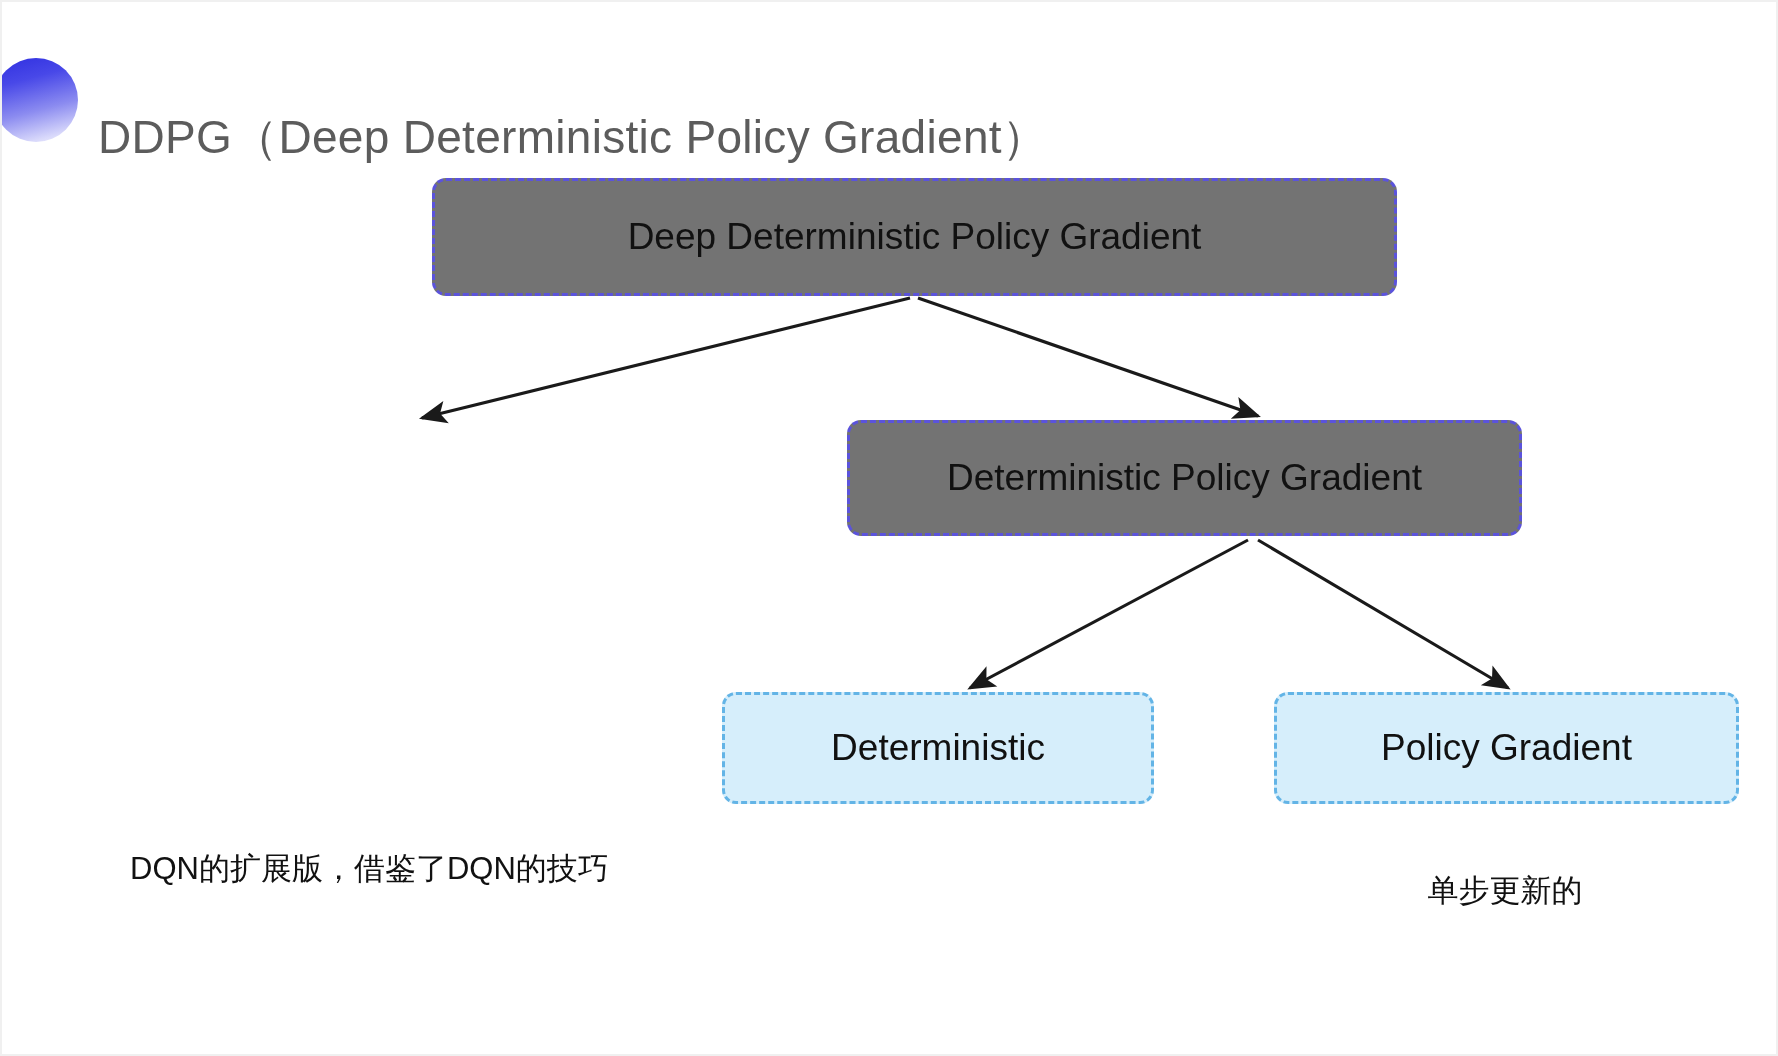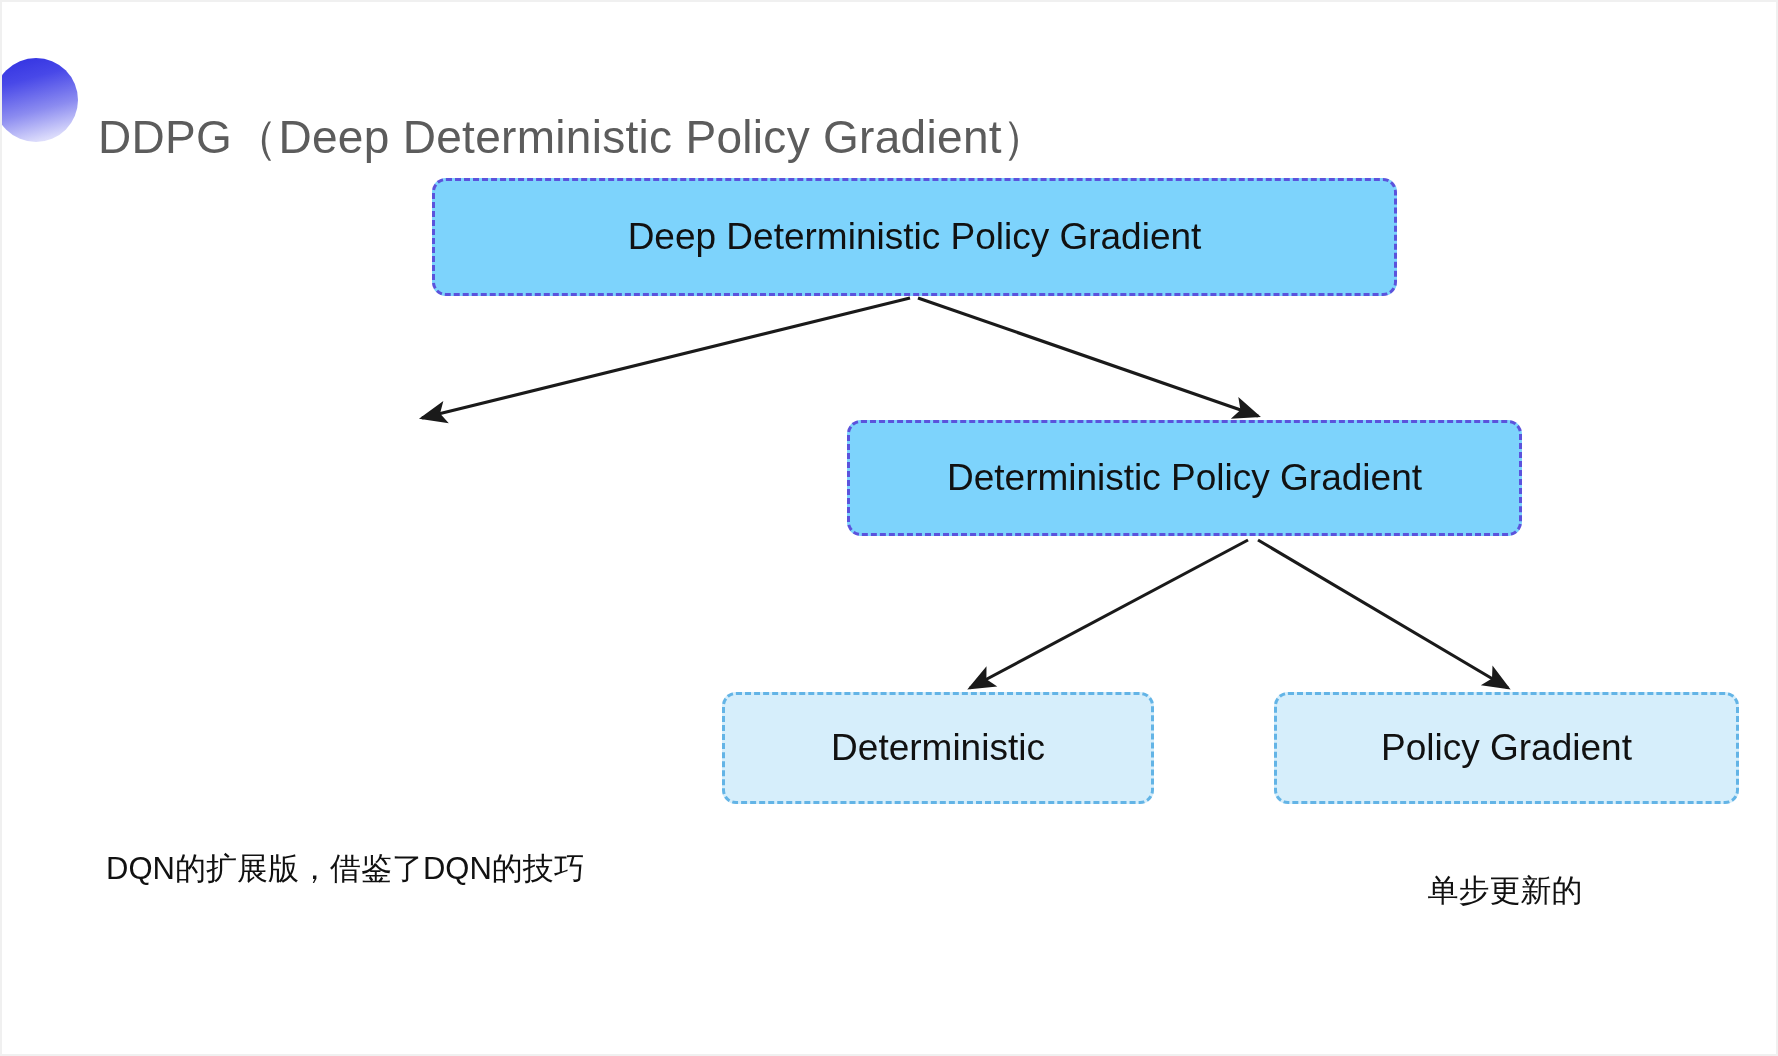--- a/index.html
+++ b/index.html
@@ -49,21 +49,21 @@
     display: flex;
     align-items: center;
     justify-content: center;
     border-radius: 14px;
     font-weight: 400;
     color: #111111;
     text-align: center;
     line-height: 1.15;
   }
   .node.purple {
-    background: #7dd3fc;
+    background: #737373;
     border: 3px dashed #5b53dc;
   }
   .node.blue {
     background: #d6eefb;
     border: 3px dashed #63b4e6;
   }
 
   #node-root   { left: 430px;  top: 176px; width: 965px; height: 118px; font-size: 37px; }
   #node-deep   { left: 173px;  top: 420px; width: 466px; height: 112px; font-size: 37px; }
   #node-dpg    { left: 845px;  top: 418px; width: 675px; height: 116px; font-size: 37px; justify-content: center; }
@@ -138,21 +138,21 @@
   </div>
 
   <div class="node blue" id="node-det">
     <span>Deterministic</span>
   </div>
 
   <div class="node blue" id="node-pg">
     <span>Policy Gradient</span>
   </div>
 
-  <div class="caption" id="cap-left" style="left: 104px;">
+  <div class="caption" id="cap-left" style="left: 128px;">
     <span class="l1">DQN的扩展版，借鉴了DQN的技巧</span>
   </div>
 
 
   <div class="caption" id="cap-right" style="left: 1425.5px; text-align: center;">
     <span class="l1">单步更新的</span>
   </div>
 
 </div>
 

